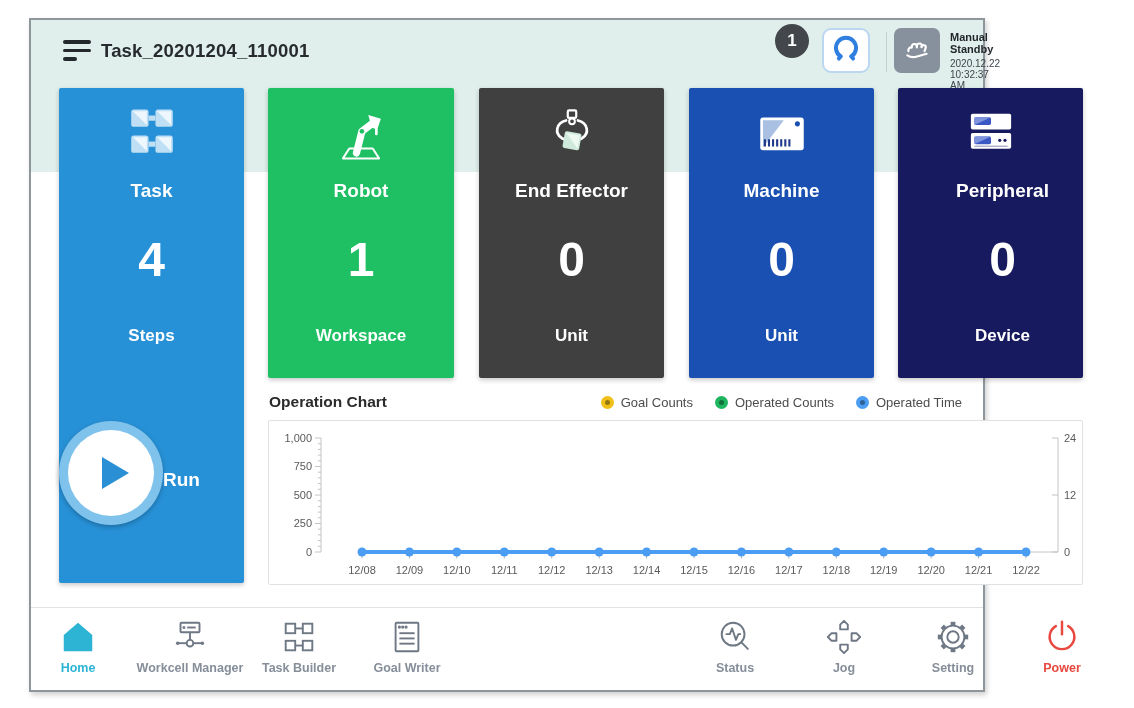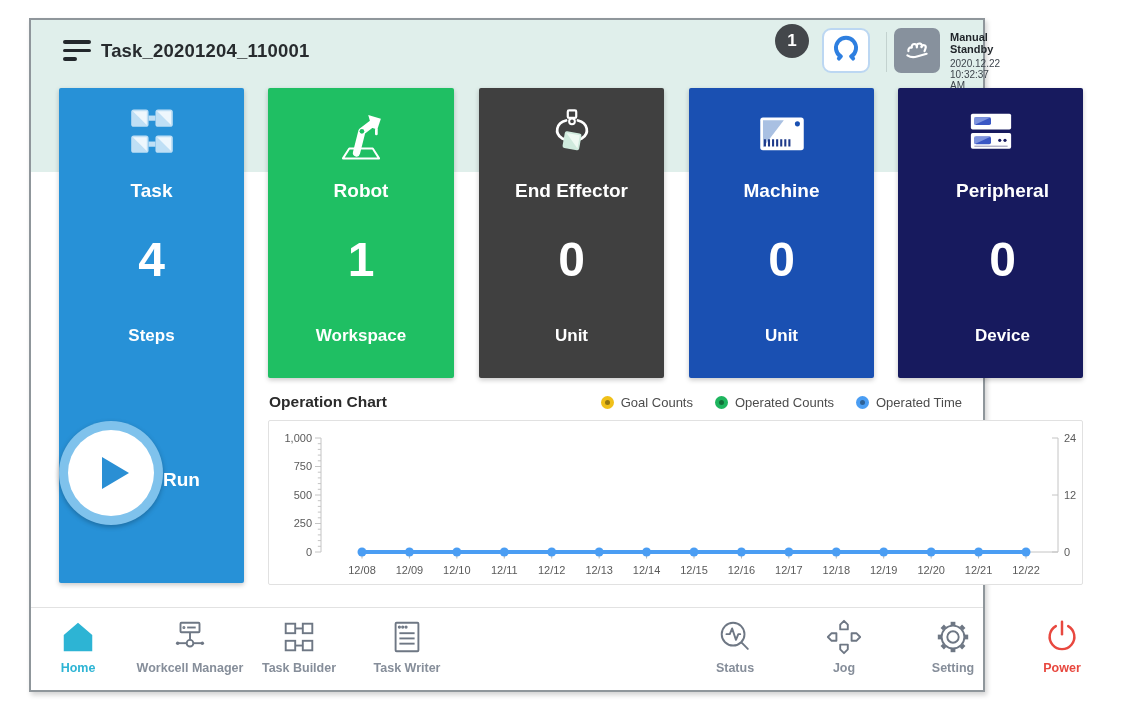--- a/index.html
+++ b/index.html
@@ -416,21 +416,21 @@
       <svg width="38" height="38" viewBox="0 0 40 40" fill="none" stroke="#6e7784" stroke-width="2">
         <rect x="8" y="5" width="24" height="30" rx="1"></rect>
         <circle cx="12" cy="9.5" r="0.7" fill="#6e7784"></circle>
         <circle cx="15.5" cy="9.5" r="0.7" fill="#6e7784"></circle>
         <circle cx="19" cy="9.5" r="0.7" fill="#6e7784"></circle>
         <line x1="12" y1="16" x2="28" y2="16"></line>
         <line x1="12" y1="21.5" x2="28" y2="21.5"></line>
         <line x1="12" y1="27" x2="28" y2="27"></line>
       </svg>
     </div>
-    <div class="nav-label">Task Writer</div>
+    <div class="nav-label">Goal Writer</div>
   </div>
 
   <div class="nav-item" style="left:629px">
     <div class="nav-icon">
       <svg width="38" height="38" viewBox="0 0 40 40" fill="none" stroke="#6e7784" stroke-width="2">
         <circle cx="18" cy="17" r="12"></circle>
         <polyline points="11,17 14.5,17 17,11 21,23 23.5,17 25.5,17" stroke-linejoin="round" stroke-linecap="round"></polyline>
         <line x1="27" y1="26" x2="33.5" y2="32.5" stroke-linecap="round"></line>
       </svg>
     </div>

